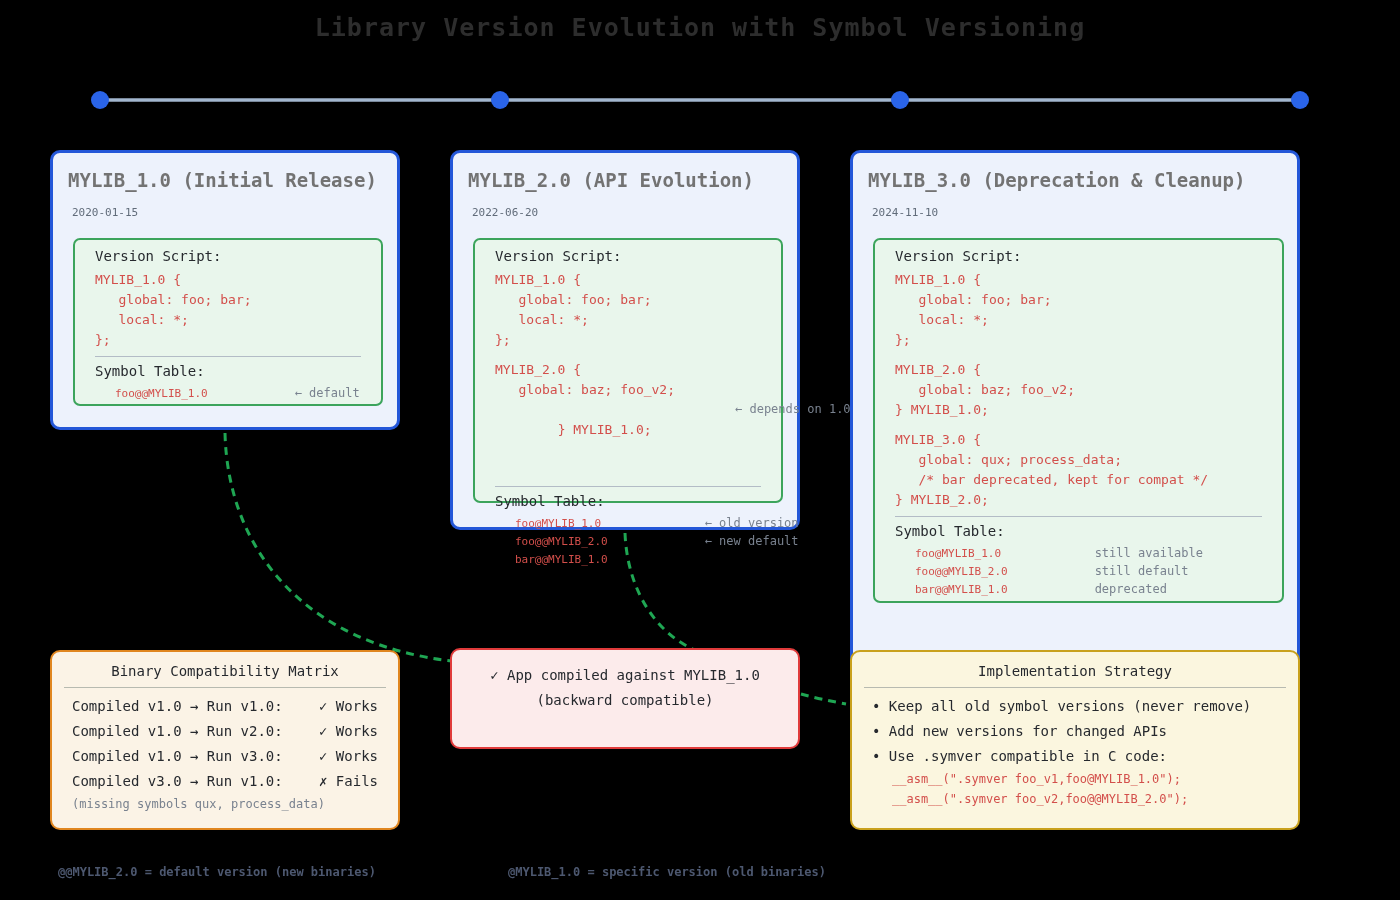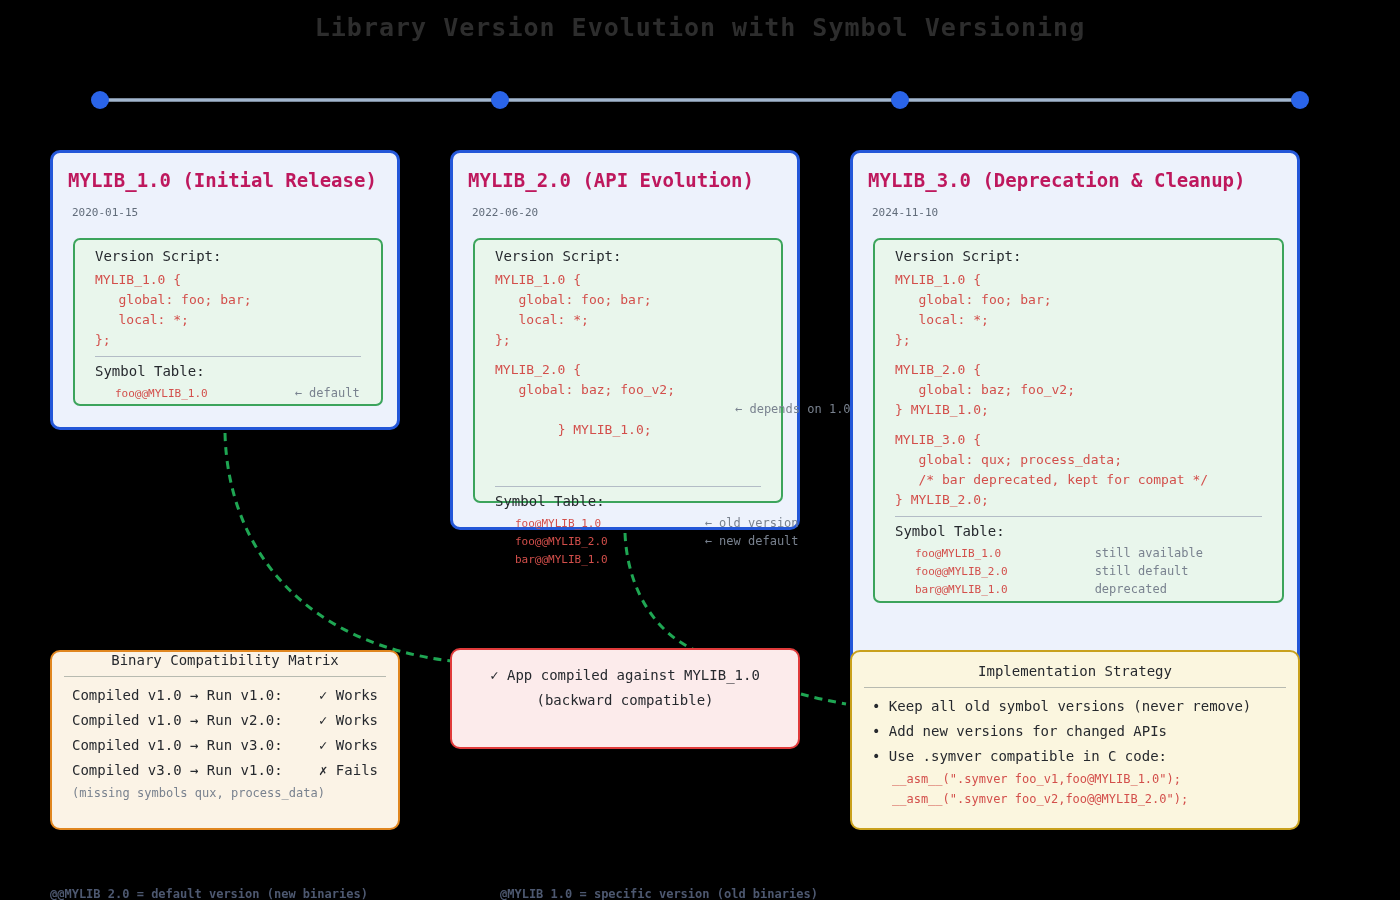--- a/index.html
+++ b/index.html
@@ -25,21 +25,21 @@
   
   .card {
     position:absolute;
     background:#edf2fc;
     border:3px solid #2457d8;
     border-radius:10px;
   }
   .card-title {
     position:absolute; left:15px; top:16px;
     font:bold 19px "DejaVu Sans Mono", monospace;
-    color:#be185d;
+    color:#737373;
     white-space:nowrap;
   }
   .card-date {
     position:absolute; left:19px; top:53px;
     font:11px "DejaVu Sans Mono", monospace;
     color:#616c7a;
   }
   .vbox {
     position:absolute; left:20px; top:85px;
     background:#e9f6ec;
@@ -82,20 +82,21 @@
     font:12px "DejaVu Sans Mono", monospace;
     color:#79828f;
     white-space:nowrap;
   }
 
   
   .bbox { position:absolute; border-radius:10px; }
   .matrix-box {
     left:50px; top:650px; width:350px; height:180px;
     background:#fbf3e6; border:2.5px solid #e0861f;
+    padding-top:11px;
   }
   .compat-box {
     left:450px; top:648px; width:350px; height:101px;
     background:#fcebeb; border:2.5px solid #e03b3b;
     padding-top:13px;
   }
   .strategy-box {
     left:850px; top:650px; width:450px; height:180px;
     background:#fbf6df; border:2.5px solid #c9a11d;
     padding-top:11px;
@@ -135,24 +136,25 @@
   }
   .scode {
     padding-left:40px;
     font:12px "DejaVu Sans Mono", monospace;
     color:#d34f4b;
     line-height:20px;
     white-space:pre;
   }
 
   .legend-item {
-    position:absolute; top:887px;
+    position:absolute; top:865px;
     font:bold 12px "DejaVu Sans Mono", monospace;
     color:#4d5870;
     white-space:nowrap;
+    margin-left:8px;
   }
   .legend-default { left:50px; }
   .legend-specific { left:500px; }
 </style>
 </head>
 <body>
 
 <div class="canvas">
 
   <div class="page-title">Library Version Evolution with Symbol Versioning</div>

